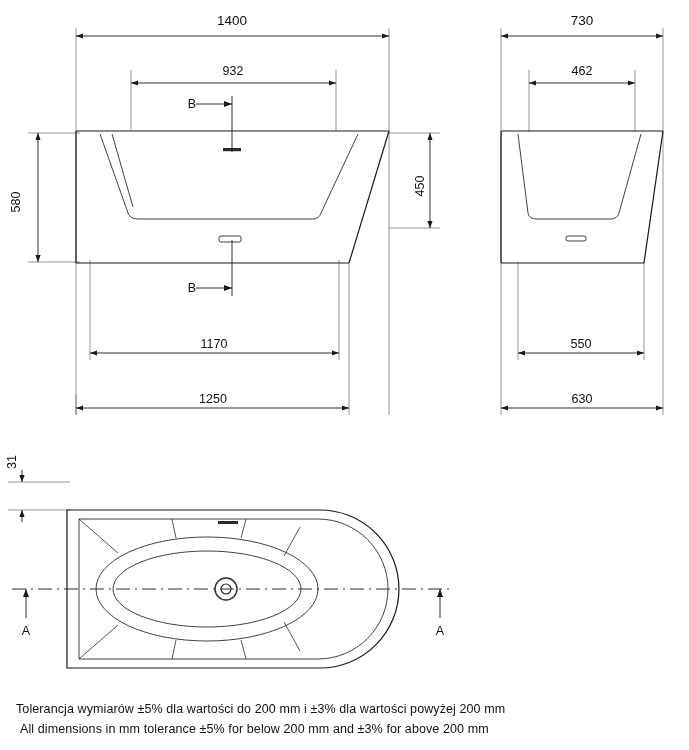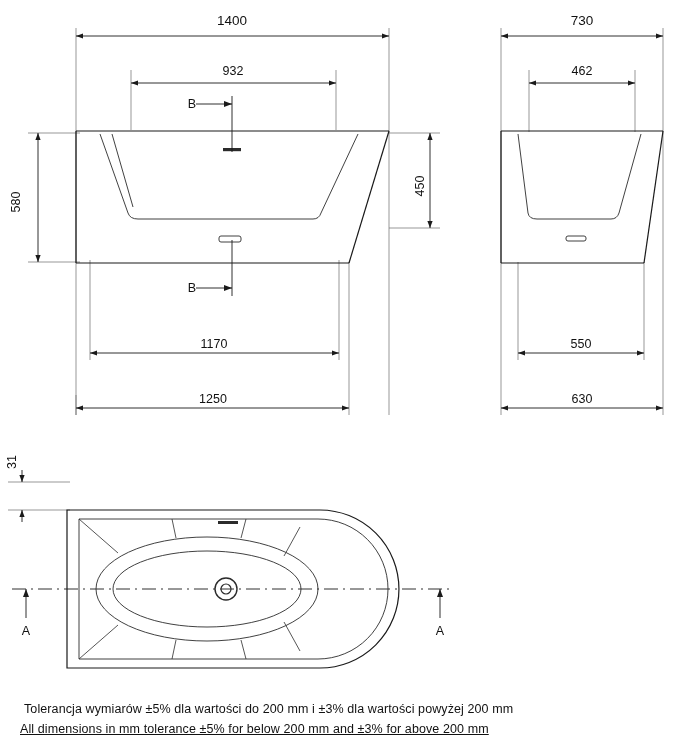--- a/index.html
+++ b/index.html
@@ -12,22 +12,22 @@
     overflow:hidden;
   }
   #sheet{position:absolute;left:0;top:0;width:689px;height:750px;}
   .note{
     position:absolute;
     font-size:12.5px;
     color:#111;
     white-space:nowrap;
     letter-spacing:0.1px;
   }
-  #note1{left:24px;top:702px;}
-  #note2{left:20px;top:722px;text-decoration:underline;}
+  #note1{left:16px;top:702px;}
+  #note2{left:20px;top:722px;}
   svg{display:block;}
   text{font-family:"Liberation Sans", sans-serif;fill:#111;}
 </style>
 </head>
 <body>
 
 <svg id="sheet" viewBox="0 0 689 750">
 
   <g>
 

